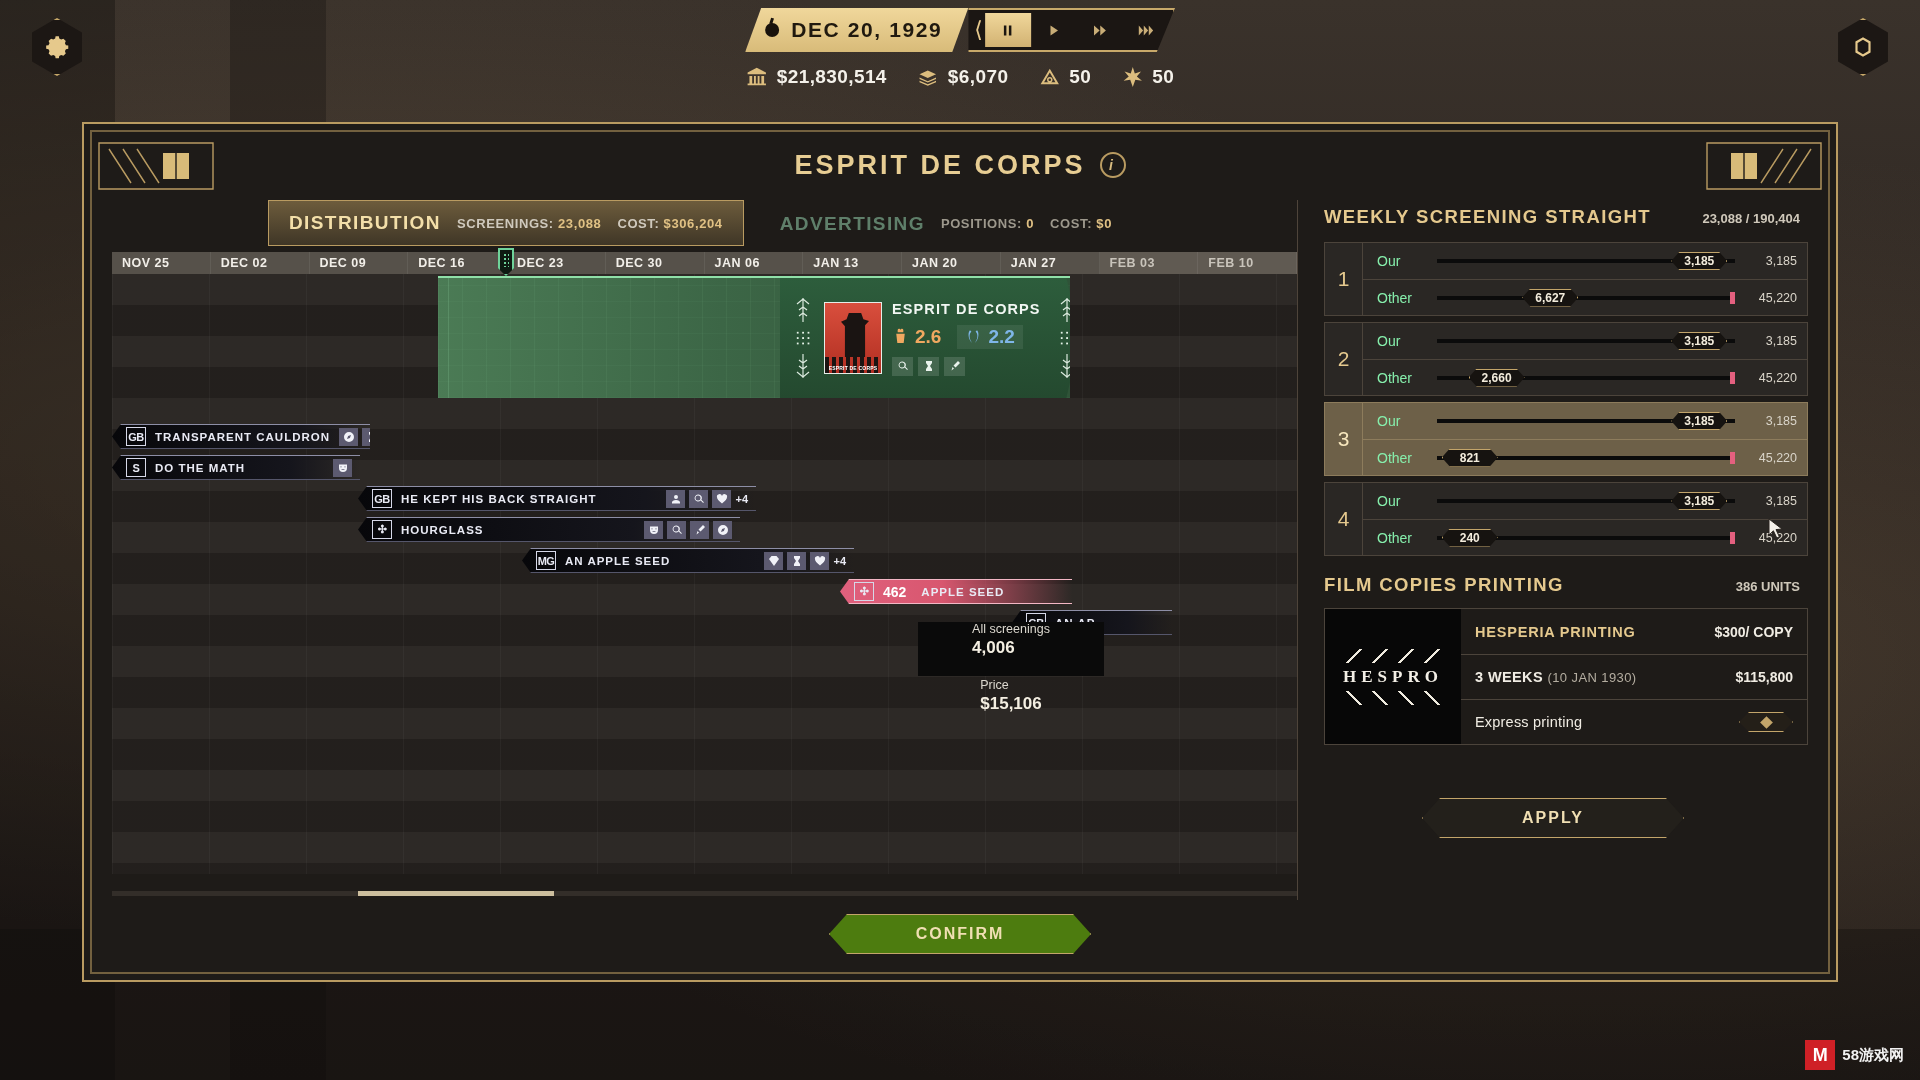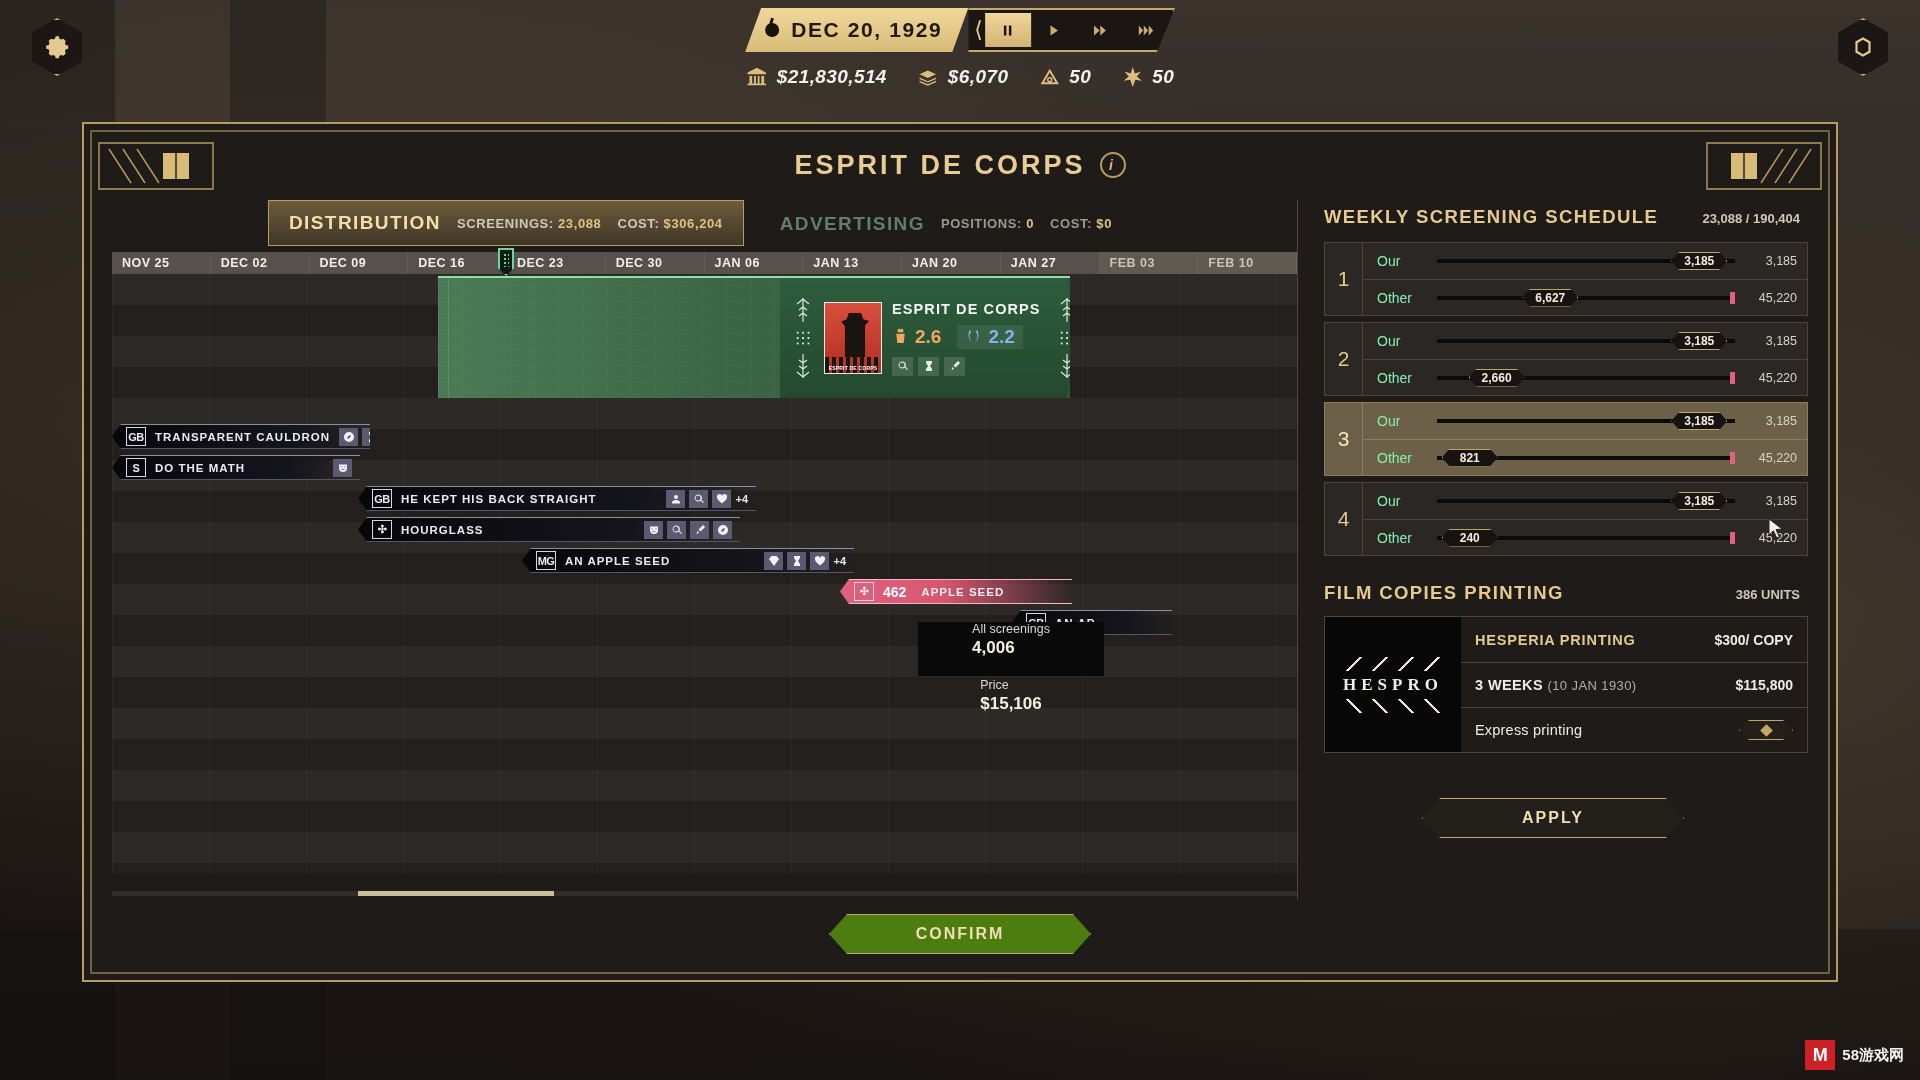--- a/index.html
+++ b/index.html
@@ -71,21 +71,21 @@
   .spd {
     width:46px;height:34px; display:flex;align-items:center;justify-content:center;
     color:#c9ad77; font-size:15px;
   }
   .spd.active { background:linear-gradient(180deg,#f0d79b,#d2b272); color:#1b1510; }
   .spd svg{ height:15px; fill:currentColor; }
 
   
   #resources {
     position:absolute; left:50%; transform:translateX(-50%); top:66px;
-    display:flex; align-items:flex-end; gap:30px;font-style:italic;
+    display:flex; align-items:flex-end; gap:30px;
   }
   .res { display:flex; align-items:center; gap:9px; }
   .res svg { width:22px; height:22px; fill:#dcbd7e; }
   .res .val { color:#f4f1ea; font-size:19px; font-weight:bold; letter-spacing:.4px; }
 
   
   #panel {
     position:absolute; left:82px; top:122px; width:1756px; height:860px;
     background:#1e1b18;
     border:2px solid #b99b61;
@@ -282,21 +282,21 @@
     position:absolute; height:18px; min-width:56px; padding:0 9px;
     background:#161310; border:1px solid #c3a56a; color:#f3ecdc;
     font-size:12px; font-weight:bold; display:flex;align-items:center;justify-content:center;
     clip-path: polygon(8px 0, calc(100% - 8px) 0, 100% 50%, calc(100% - 8px) 100%, 8px 100%, 0 50%);
     transform:translateX(-50%);
   }
   .srow .cap { width:52px; text-align:right; color:#d9d4c9; font-size:12.5px; }
   .pinmark { position:absolute; width:5px;height:12px; background:#e4607f; }
 
   
-  #film { margin-top:26px; }
+  #film { margin-top:18px; }
   #printer-card { display:flex; margin-top:12px; border:1px solid #4c443b; }
   #logo-box {
     width:136px; background:#070707; display:flex;align-items:center;justify-content:center;
   }
   #logo-box .logo { text-align:center; }
   #logo-box .logo .zig { width:104px;height:14px;
     background:
       linear-gradient(135deg, transparent 46%, #efeade 46% 54%, transparent 54%) 0 0/26px 14px repeat-x;
     margin:0 auto 4px; }
   #logo-box .logo .zig.b{ margin:4px auto 0; transform:scaleY(-1); }
@@ -687,21 +687,21 @@
 
         <div id="hscroll">
           <div class="thumb"></div>
         </div>
       </div>
     </div>
 
     <div id="right-col">
 
       <div class="sec-head">
-        <span class="sec-title">WEEKLY SCREENING SCHEDULE</span>
+        <span class="sec-title">WEEKLY SCREENING STRAIGHT</span>
         <span class="sec-meta">23,088 / 190,404</span>
       </div>
 
       <div id="sched">
           <div class="wk">
             <div class="num">1</div>
             <div class="rows">
               <div class="srow">
                 <span class="lbl">Our</span>
                 <div class="slider">

